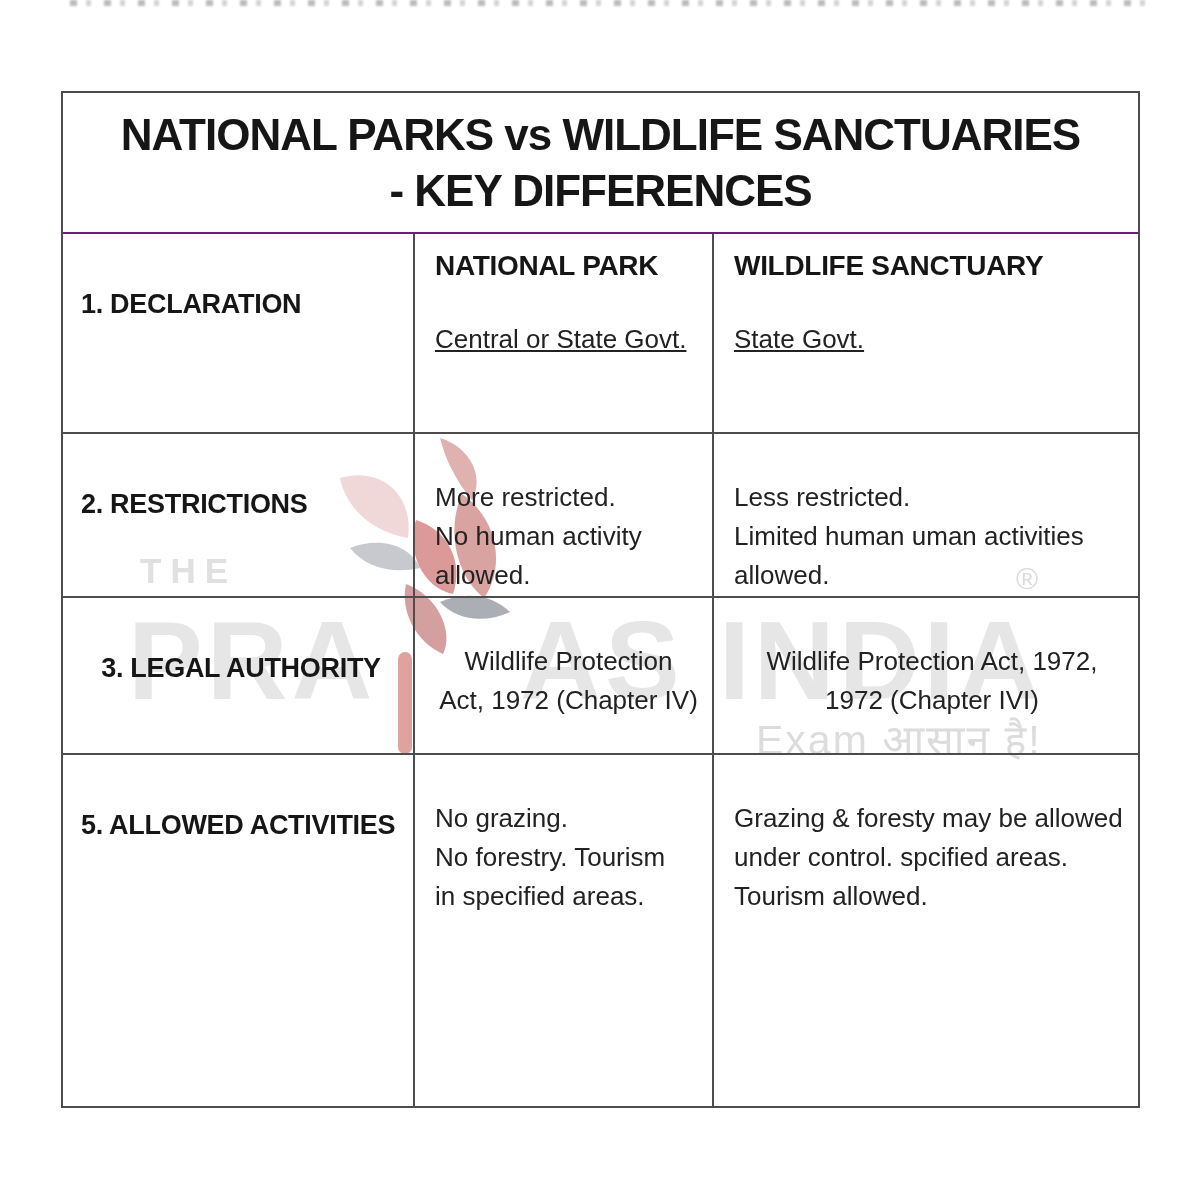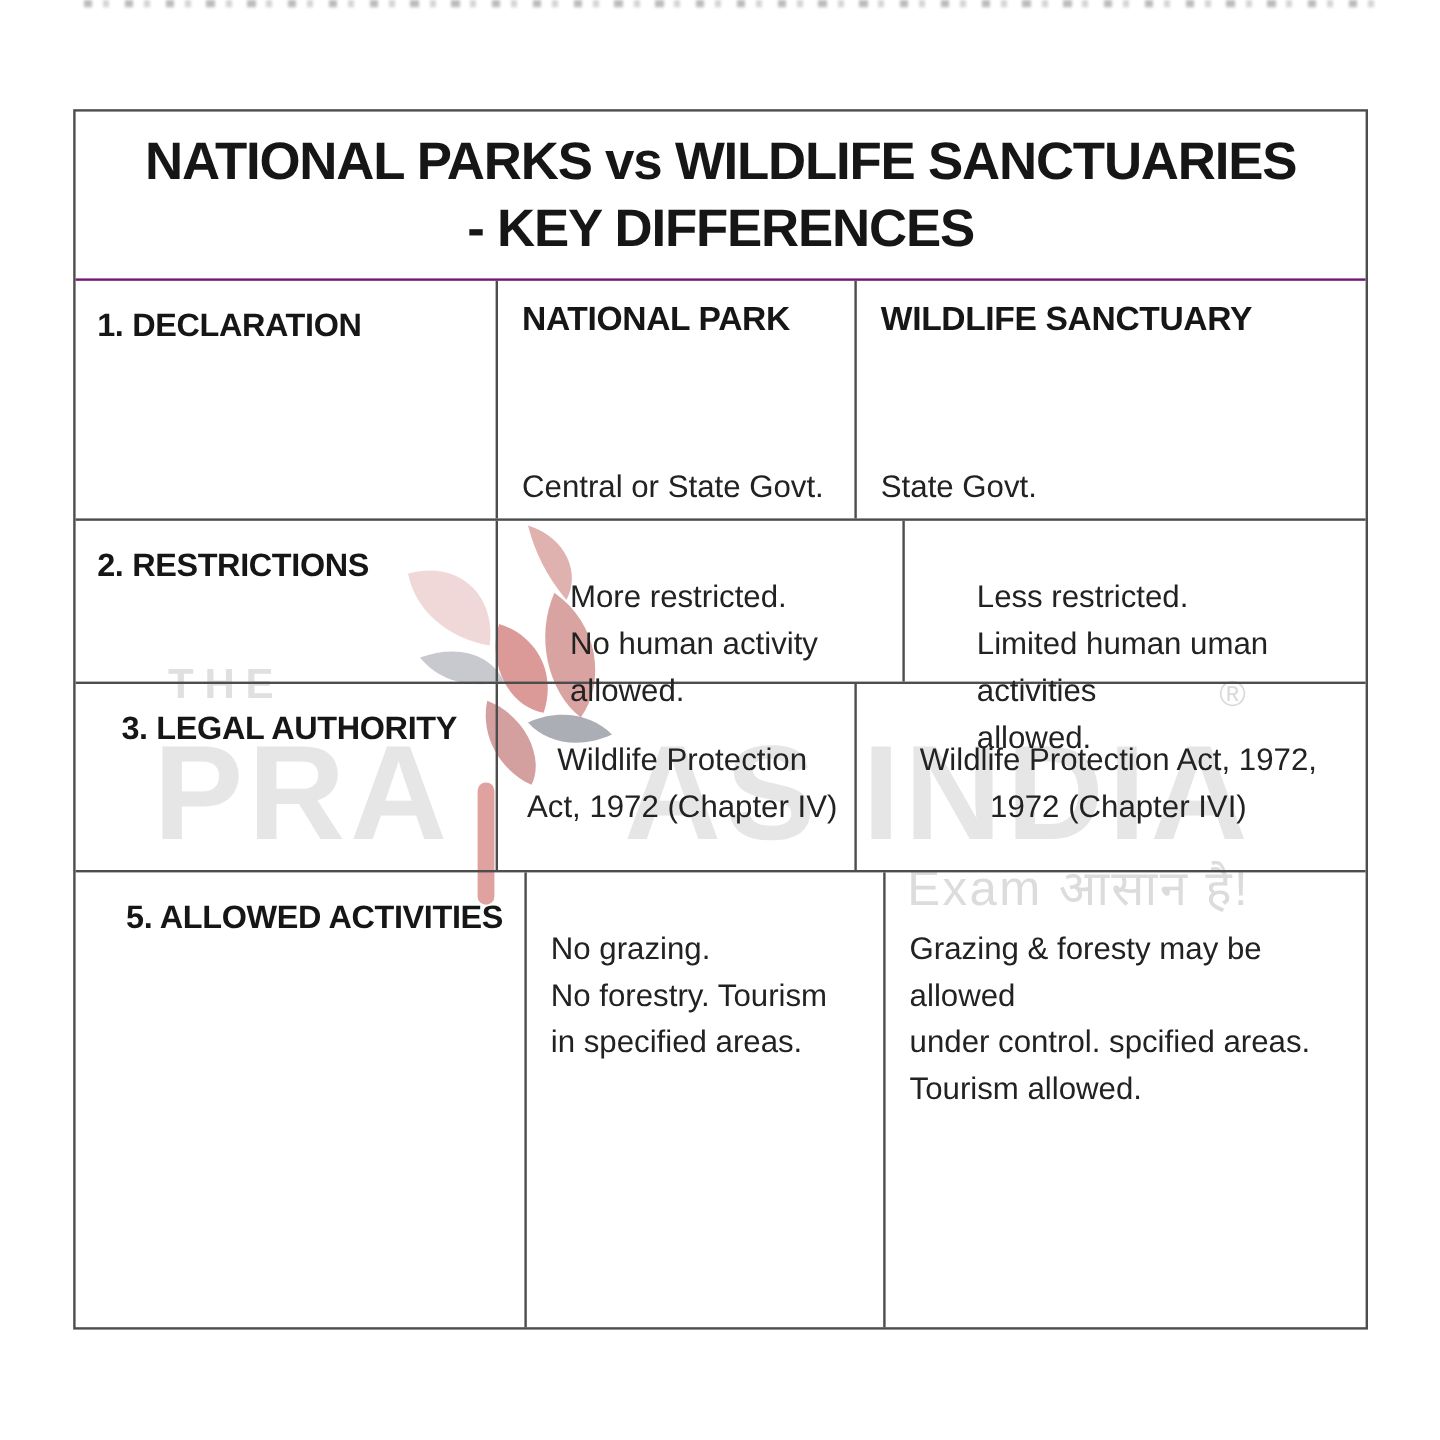--- a/index.html
+++ b/index.html
@@ -30,31 +30,31 @@
   
   .tbl { position:absolute; left:61px; top:91px; width:1079px; height:1017px;
          border:2px solid #4d4d4d; z-index:2; display:flex; flex-direction:column;
          background:transparent; }
   .title-row { height:141px; border-bottom:2px solid #701a75; display:flex;
                flex-direction:column; align-items:center; justify-content:center;
                text-align:center; }
   .title-line { font-size:44px; font-weight:bold; color:#161616; letter-spacing:-1px;
                 line-height:56px; }
   .row { display:flex; border-bottom:2px solid #4d4d4d; }
-  .row.r1 { height:200px; } .row.r2 { height:136px;gap:40px; }
+  .row.r1 { height:200px; } .row.r2 { height:164px; }
   .row.r3 { height:157px;text-align:center; } .row.r4 { height:146px; }
-  .row.r5 { flex:1; border-bottom:none;padding-left:24px; }
+  .row.r5 { flex:1; border-bottom:none; }
   .c-label { width:352px; border-right:2px solid #4d4d4d; padding:22px 12px 0 18px; }
   .c-np    { width:299px; border-right:2px solid #4d4d4d; padding:0 10px 0 20px; }
   .c-ws    { flex:1; padding:0 8px 0 20px; }
-  .lbl { font-size:27px; font-weight:bold; color:#161616; letter-spacing:-.3px; }
+  .lbl { font-size:27px; font-weight:bold; color:#161616; letter-spacing:-.3px;margin-top:33px; }
   .colhead { font-size:28px; font-weight:bold; color:#161616; padding-top:16px;
              letter-spacing:-.3px; }
   .body { font-size:26px; color:#222; line-height:39px; white-space:pre-line; }
-  .r1 .body { margin-top:104px; }
+  .r1 .body { margin-top:38px;text-decoration:underline; }
   .r2 .c-np .body, .r2 .c-ws .body,
   .r3 .c-np .body, .r3 .c-ws .body,
   .r5 .c-np .body, .r5 .c-ws .body { padding-top:44px; }
   .r4 .c-np .body, .r4 .c-ws .body { padding-top:52px; }
 </style>
 </head>
 <body>
 
 <div class="page">
 

